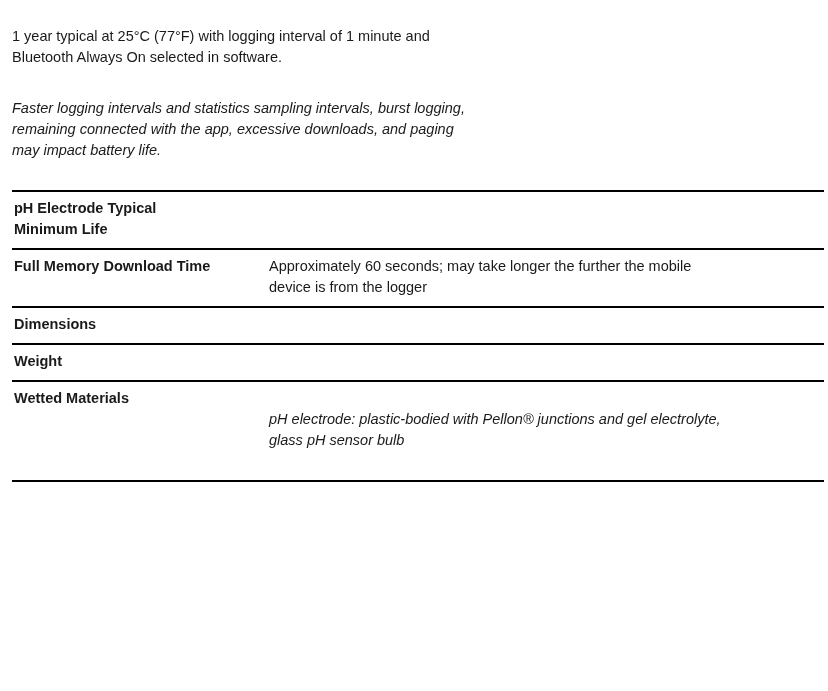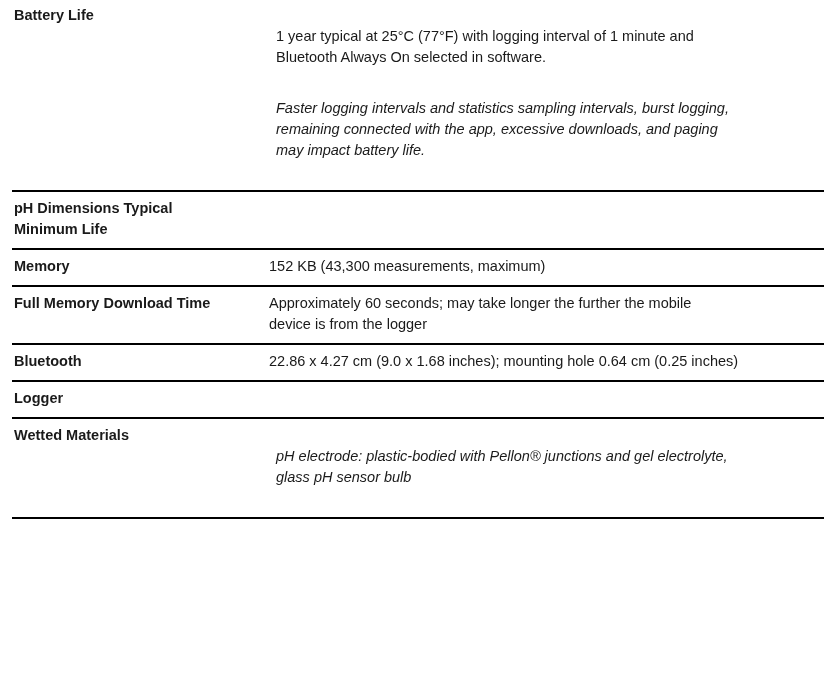--- a/index.html
+++ b/index.html
@@ -32,64 +32,58 @@
     font-weight: bold;
     padding-right: 10px;
     padding-left: 2px;
     white-space: pre-line;
   }
   .value {
     flex: 1;
     white-space: pre-line;
   }
   .value p {
-    margin: 0 0 9px 7px;
+    margin: 0 0 9px 0;
     white-space: pre-line;
   }
   .value p:last-child { margin-bottom: 0; font-style: italic; }
 </style>
 </head>
 <body>
 
 <div class="spec-table">
 
   <div class="row first">
-    <div class="label">Battery Life</div>
     <div class="value">
       <p>1 year typical at 25°C (77°F) with logging interval of 1 minute and
 Bluetooth Always On selected in software.</p>
       <p>Faster logging intervals and statistics sampling intervals, burst logging,
 remaining connected with the app, excessive downloads, and paging
 may impact battery life.</p>
     </div>
   </div>
 
   <div class="row">
-    <div class="label">pH Dimensions Typical
+    <div class="label">pH Electrode Typical
 Minimum Life</div>
   </div>
 
-  <div class="row">
-    <div class="label">Memory</div>
-    <div class="value">152 KB (43,300 measurements, maximum)</div>
-  </div>
 
   <div class="row">
     <div class="label">Full Memory Download Time</div>
     <div class="value">Approximately 60 seconds; may take longer the further the mobile
 device is from the logger</div>
   </div>
 
   <div class="row">
-    <div class="label">Bluetooth</div>
-    <div class="value">22.86 x 4.27 cm (9.0 x 1.68 inches); mounting hole 0.64 cm (0.25 inches)</div>
+    <div class="label">Dimensions</div>
   </div>
 
   <div class="row">
-    <div class="label">Logger</div>
+    <div class="label">Weight</div>
   </div>
 
   <div class="row">
     <div class="label">Wetted Materials</div>
     <div class="value">
       <p>pH electrode: plastic-bodied with Pellon® junctions and gel electrolyte,
 glass pH sensor bulb</p>
     </div>
   </div>
 

